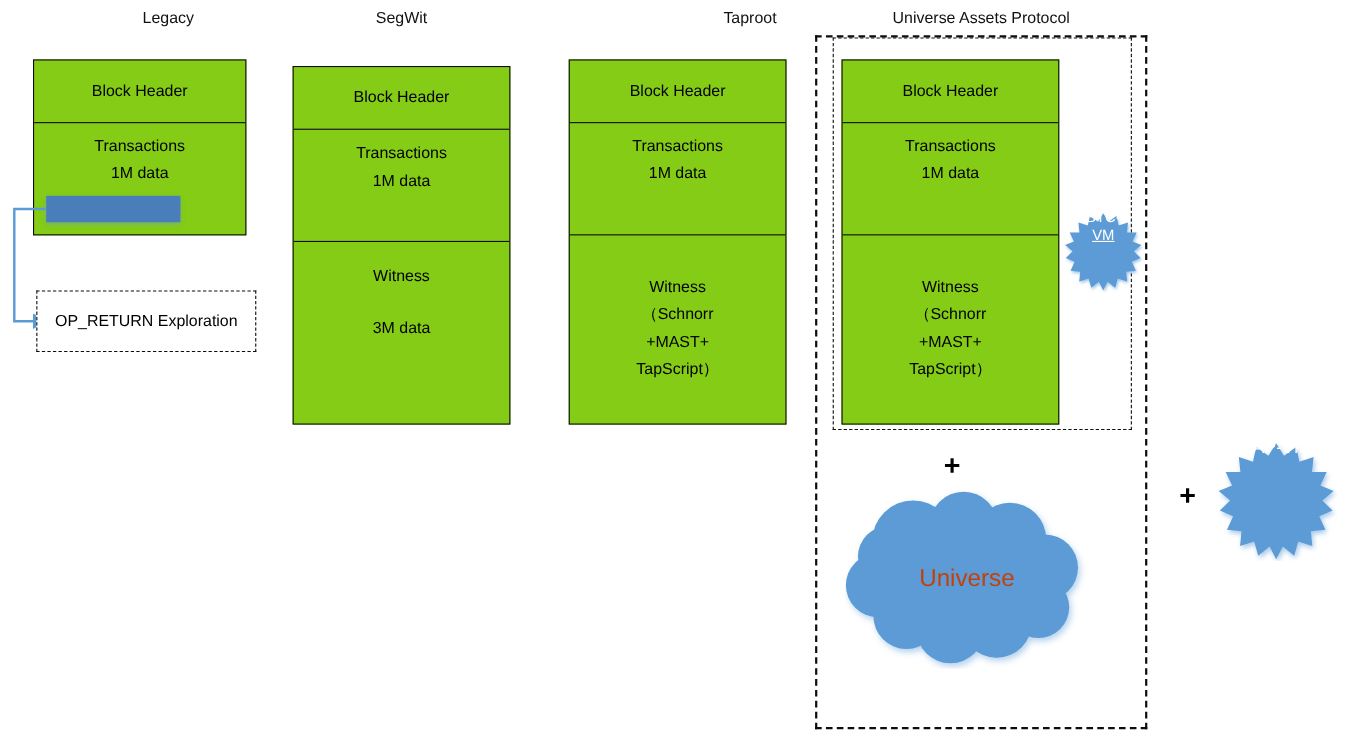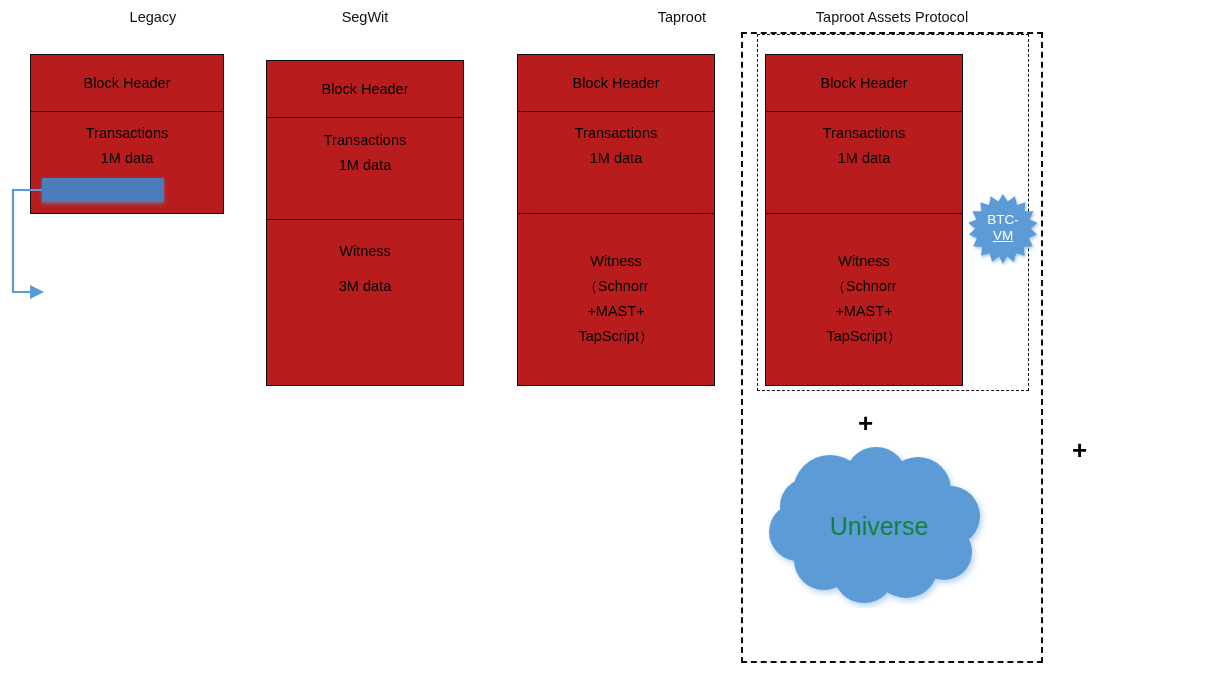--- a/index.html
+++ b/index.html
@@ -30,21 +30,21 @@
     line-height: 18px;
     color: #111111;
     white-space: nowrap;
   }
 
   
   .block {
     position: absolute;
     border: 1.6px solid #0d0d0d;
     box-sizing: border-box;
-    background: #b91c1c;
+    background: #84cc16;
   }
   .cell {
     position: absolute;
     left: 0;
     width: 100%;
     box-sizing: border-box;
     display: flex;
     flex-direction: column;
     align-items: center;
     text-align: center;
@@ -108,82 +108,85 @@
 
   
   .star-wrap { position: absolute; }
   .star-label {
     position: absolute;
     left: 0; top: 0;
     width: 100%; height: 100%;
     display: flex;
     flex-direction: column;
     align-items: center;
-    justify-content: center;
+    justify-content: flex-start;
     color: #ffffff;
     text-align: center;
     pointer-events: none;
   }
 
   
   .cloud-wrap { position: absolute; }
   .cloud-label {
     position: absolute;
     left: 0; top: 0;
     width: 100%; height: 100%;
     display: flex;
     align-items: center;
     justify-content: center;
-    color: #15803d;
-    font-size: 25px;
+    color: #c2410c;
+    font-size: 22px;
     pointer-events: none;
   }
 </style>
 </head>
 <body>
 
 <div class="stage">
 
   <div class="col-title" style="left:63px; top:8px; width:180px;">Legacy</div>
   <div class="col-title" style="left:275px; top:8px; width:180px;text-align:center;">SegWit</div>
   <div class="col-title" style="left:526px; top:8px; width:180px;text-align:right;">Taproot</div>
-  <div class="col-title" style="left:752px; top:8px; width:280px;">Taproot Assets Protocol</div>
+  <div class="col-title" style="left:752px; top:8px; width:280px;">Universe Assets Protocol</div>
 
   <div class="block" style="left:30px; top:54px; width:194px; height:160px;">
     <div class="cell" style="top:0; height:56px; justify-content:center;">
       <div class="line">Block Header</div>
     </div>
     <div class="divider" style="top:56px;"></div>
     <div class="cell" style="top:56px; height:102px; padding-top:10px;">
       <div class="line">Transactions</div>
       <div class="line">1M data</div>
     </div>
   </div>
 
   <div class="data-bar" style="left:42px; top:178px; width:122px; height:24px;"></div>
 
   <svg class="connector" viewBox="0 0 1226 680" xmlns="http://www.w3.org/2000/svg">
     <polyline points="42,190 13,190 13,292 30,292" fill="none" stroke="#5B9BD5" stroke-width="2.2"></polyline>
     <polygon points="30,285 44,292 30,299" fill="#5B9BD5"></polygon>
   </svg>
 
+  <div class="dashed-label" style="left:33px; top:264px; width:200px; height:56px;">
+    <span>OP_RETURN Exploration</span>
+  </div>
 
   <div class="block" style="left:266px; top:60px; width:198px; height:326px;">
     <div class="cell" style="top:0; height:56px; justify-content:center;">
       <div class="line">Block Header</div>
     </div>
     <div class="divider" style="top:56px;"></div>
     <div class="cell" style="top:56px; height:102px; padding-top:11px;">
       <div class="line">Transactions</div>
       <div class="line">1M data</div>
     </div>
     <div class="divider" style="top:158px;"></div>
     <div class="cell" style="top:158px; height:168px; padding-top:20px;">
       <div class="line">Witness</div>
-      <div class="line" style="margin-top:10px;text-align:center;">3M data</div>
+      <div class="line" style="margin-top:23px;text-align:center;">3M data</div>
     </div>
   </div>
 
   <div class="block" style="left:517px; top:54px; width:198px; height:332px;">
     <div class="cell" style="top:0; height:56px; justify-content:center;">
       <div class="line">Block Header</div>
     </div>
     <div class="divider" style="top:56px;"></div>
     <div class="cell" style="top:56px; height:102px; padding-top:10px;">
       <div class="line">Transactions</div>
@@ -261,14 +264,32 @@
         <circle cx="30" cy="88" r="29"></circle>
         <circle cx="40" cy="62" r="28"></circle>
         <rect x="34" y="48" width="148" height="76" rx="24"></rect>
       </g>
     </svg>
     <div class="cloud-label">Universe</div>
   </div>
 
   <div class="plus" style="left:1072px; top:437px;">+</div>
 
+  <div class="star-wrap" style="left:1104px; top:398px; width:112px; height:112px;">
+    <svg width="112" height="112" viewBox="0 0 100 100">
+      <defs>
+        <filter id="sh3" x="-25%" y="-25%" width="160%" height="160%">
+          <feDropShadow dx="1.5" dy="2.5" stdDeviation="2.5" flood-color="#5B9BD5" flood-opacity="0.55"></feDropShadow>
+        </filter>
+      </defs>
+      <polygon filter="url(#sh3)" fill="#5B9BD5" points="
+        50,2 57.2,13.6 68.5,5.6 71.4,19.1 84.5,14.8 83,28.6 96.6,28.6 90.7,41.1
+        103,46 92.5,54.9 102,64 89.7,69.3 95.4,81.9 82,83.2 83.3,96.7 70.3,92.6
+        66.6,105.7 56.1,97.2 50,109 43.9,97.2 33.4,105.7 29.7,92.6 16.7,96.7
+        18,83.2 4.6,81.9 10.3,69.3 -2,64 7.5,54.9 -3,46 9.3,41.1 3.4,28.6
+        17,28.6 15.5,14.8 28.6,19.1 31.5,5.6 42.8,13.6" transform="scale(0.88) translate(7,3)"></polygon>
+    </svg>
+    <div class="star-label">
+      <span style="font-size:16px; line-height:19px;">TAP-VM</span>
+    </div>
+  </div>
 
 </div>
 
 </body></html>

